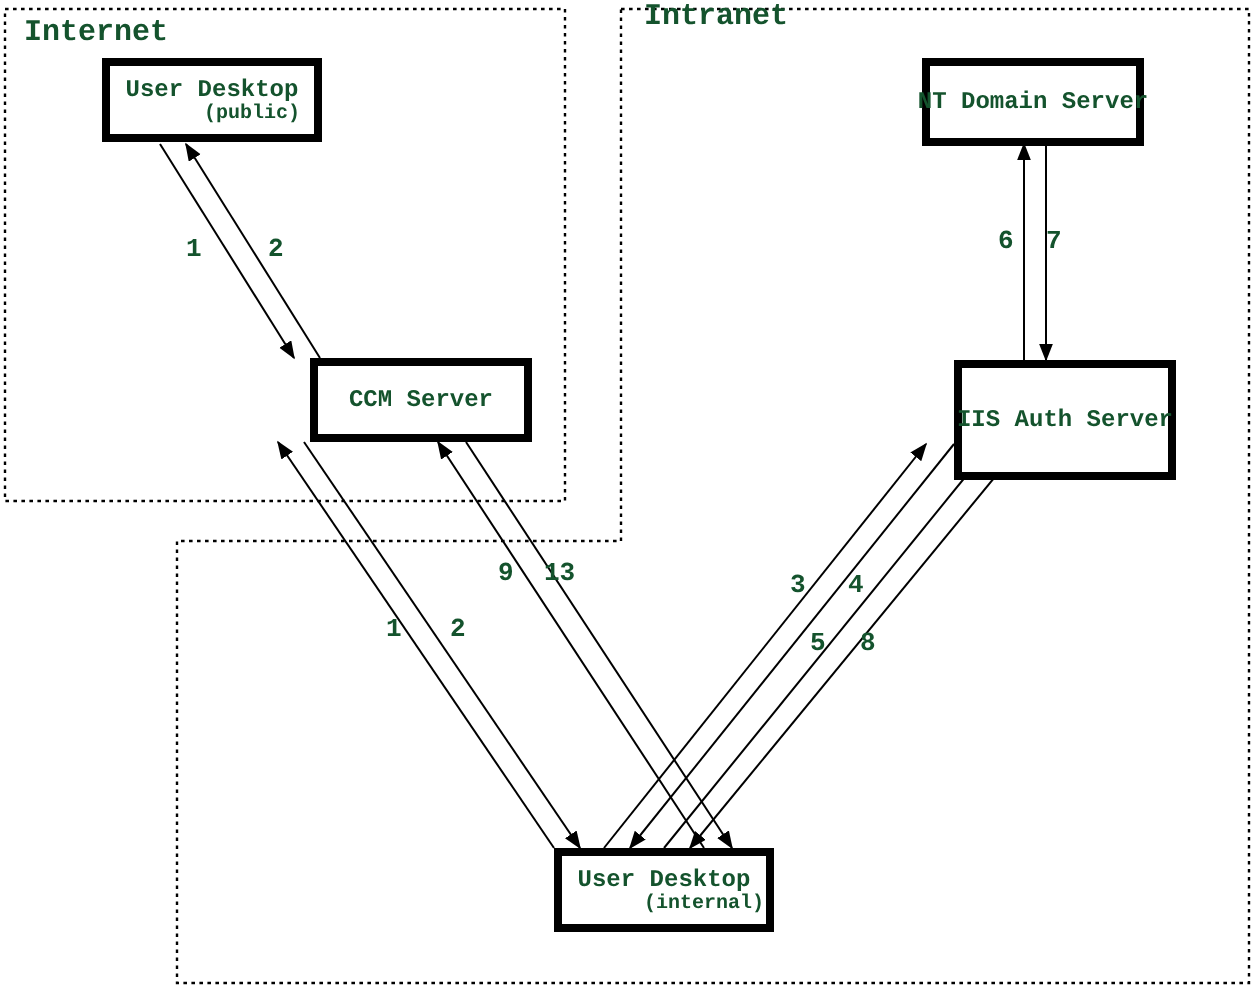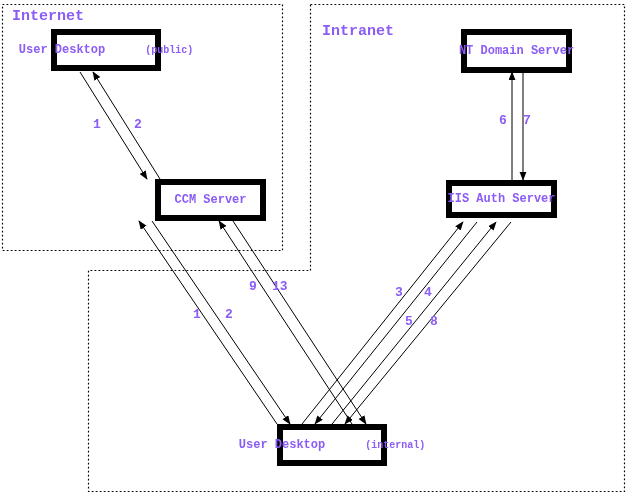--- a/index.html
+++ b/index.html
@@ -6,37 +6,37 @@
     margin: 0;
     padding: 0;
     background: #ffffff;
   }
   #canvas {
     position: relative;
     width: 627px;
     height: 497px;
     background: #ffffff;
     font-family: "Liberation Mono", "DejaVu Sans Mono", monospace;
-    color: #8b5cf6;
+    color: #14532d;
     overflow: hidden;
   }
   #wires {
     position: absolute;
     left: 0;
     top: 0;
     width: 627px;
     height: 497px;
   }
   .node {
     position: absolute;
     box-sizing: border-box;
     background: #ffffff;
-    border: 6px solid #000000;
+    border: 4px solid #000000;
     display: flex;
-    flex-direction: row;
+    flex-direction: column;
     align-items: center;
     justify-content: center;
     text-align: center;
     overflow: visible;
   }
   .node .title {
     font-size: 12px;
     font-weight: 700;
     line-height: 14px;
     white-space: nowrap;
@@ -90,36 +90,36 @@
     <line x1="477" y1="222" x2="315" y2="424" stroke="#000000" stroke-width="1" marker-end="url(#arw)"></line>
 
     <line x1="332" y1="424" x2="496" y2="222" stroke="#000000" stroke-width="1" marker-end="url(#arw)"></line>
     <line x1="511" y1="222" x2="345" y2="424" stroke="#000000" stroke-width="1" marker-end="url(#arw)"></line>
 
     <line x1="512" y1="180" x2="512" y2="72" stroke="#000000" stroke-width="1" marker-end="url(#arw)"></line>
     <line x1="523" y1="72" x2="523" y2="180" stroke="#000000" stroke-width="1" marker-end="url(#arw)"></line>
   </svg>
 
   <div class="region-label" style="left:12px; top:8px;">Internet</div>
-  <div class="region-label" style="left:322px; top:23px;">Intranet</div>
+  <div class="region-label" style="left:322px; top:0;">Intranet</div>
 
   <div class="node" style="left:51px; top:29px; width:110px; height:42px;">
     <span class="title">User Desktop</span>
     <span class="subtitle">(public)</span>
   </div>
 
   <div class="node" style="left:461px; top:29px; width:111px; height:44px;">
     <span class="title">NT Domain Server</span>
   </div>
 
   <div class="node" style="left:131px; top:179px; width:111px; height:42px;margin-left:24px;">
     <span class="title">CCM Server</span>
   </div>
 
-  <div class="node" style="left:446px; top:180px; width:111px; height:38px;">
+  <div class="node" style="left:477px; top:180px; width:111px; height:60px;">
     <span class="title">IIS Auth Server</span>
   </div>
 
   <div class="node" style="left:277px; top:424px; width:110px; height:42px;">
     <span class="title">User Desktop</span>
     <span class="subtitle">(internal)</span>
   </div>
 
   <div class="step-label" style="left:93px; top:118px;">1</div>
   <div class="step-label" style="left:134px; top:118px;">2</div>

